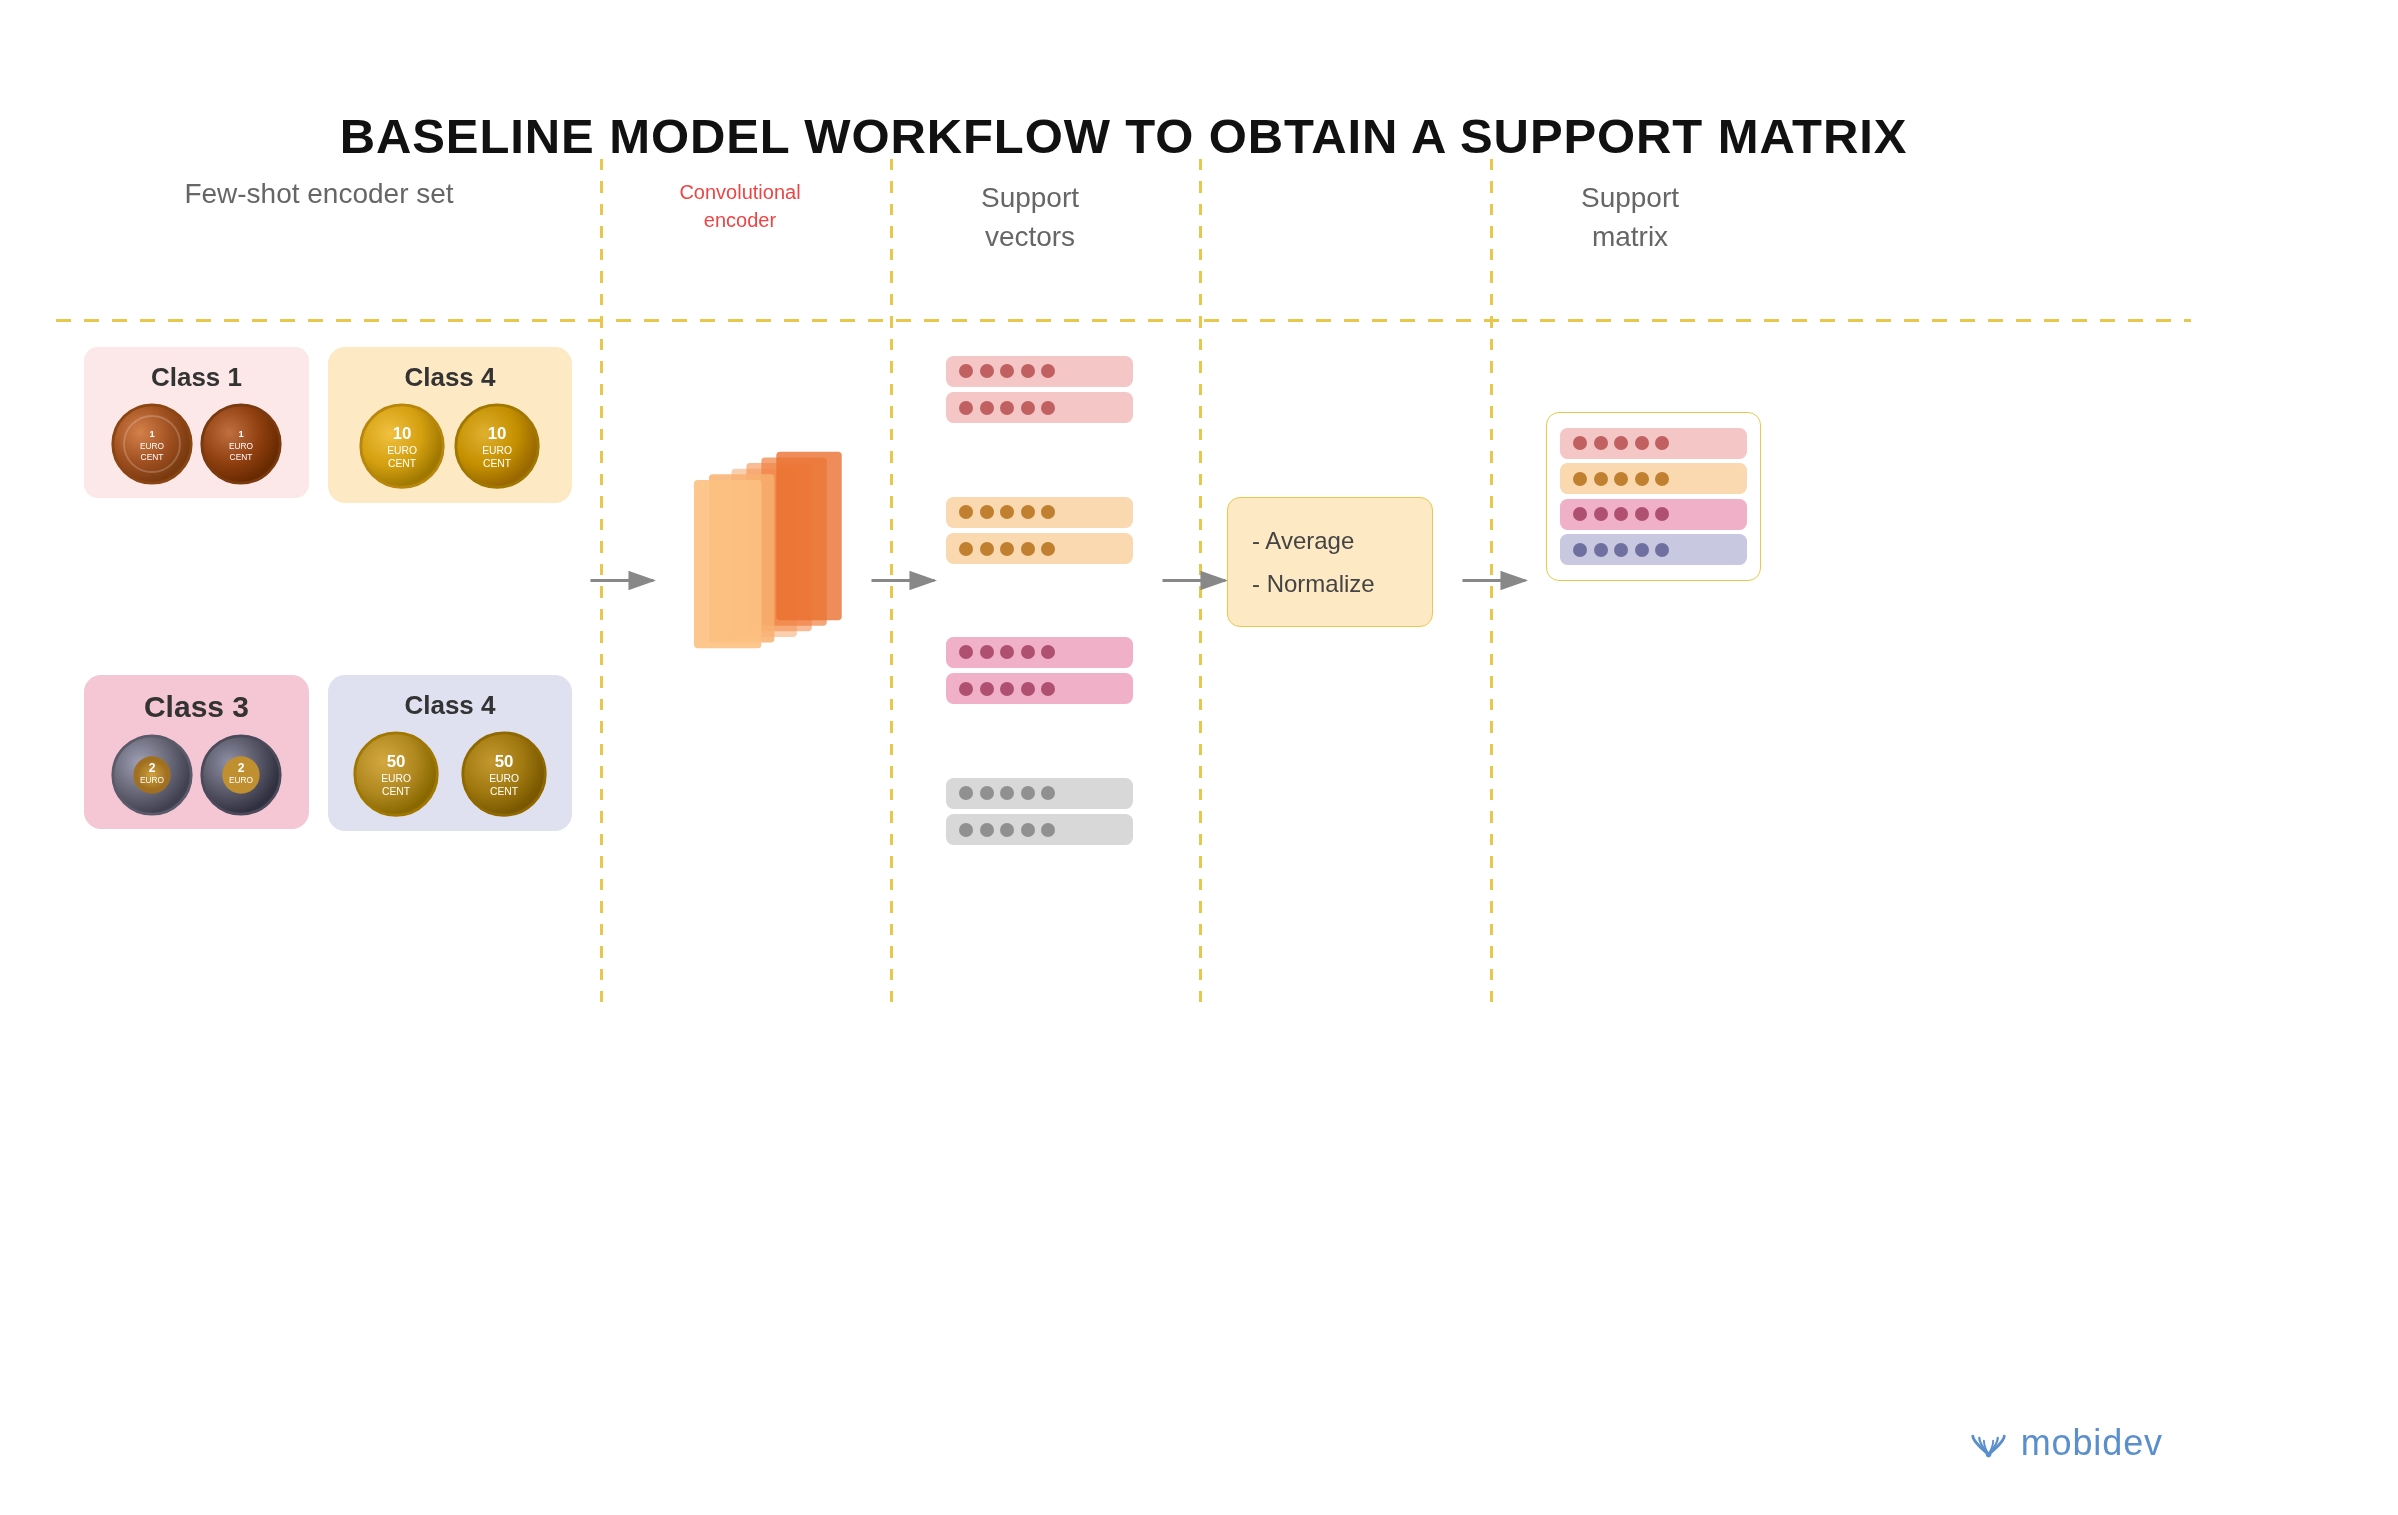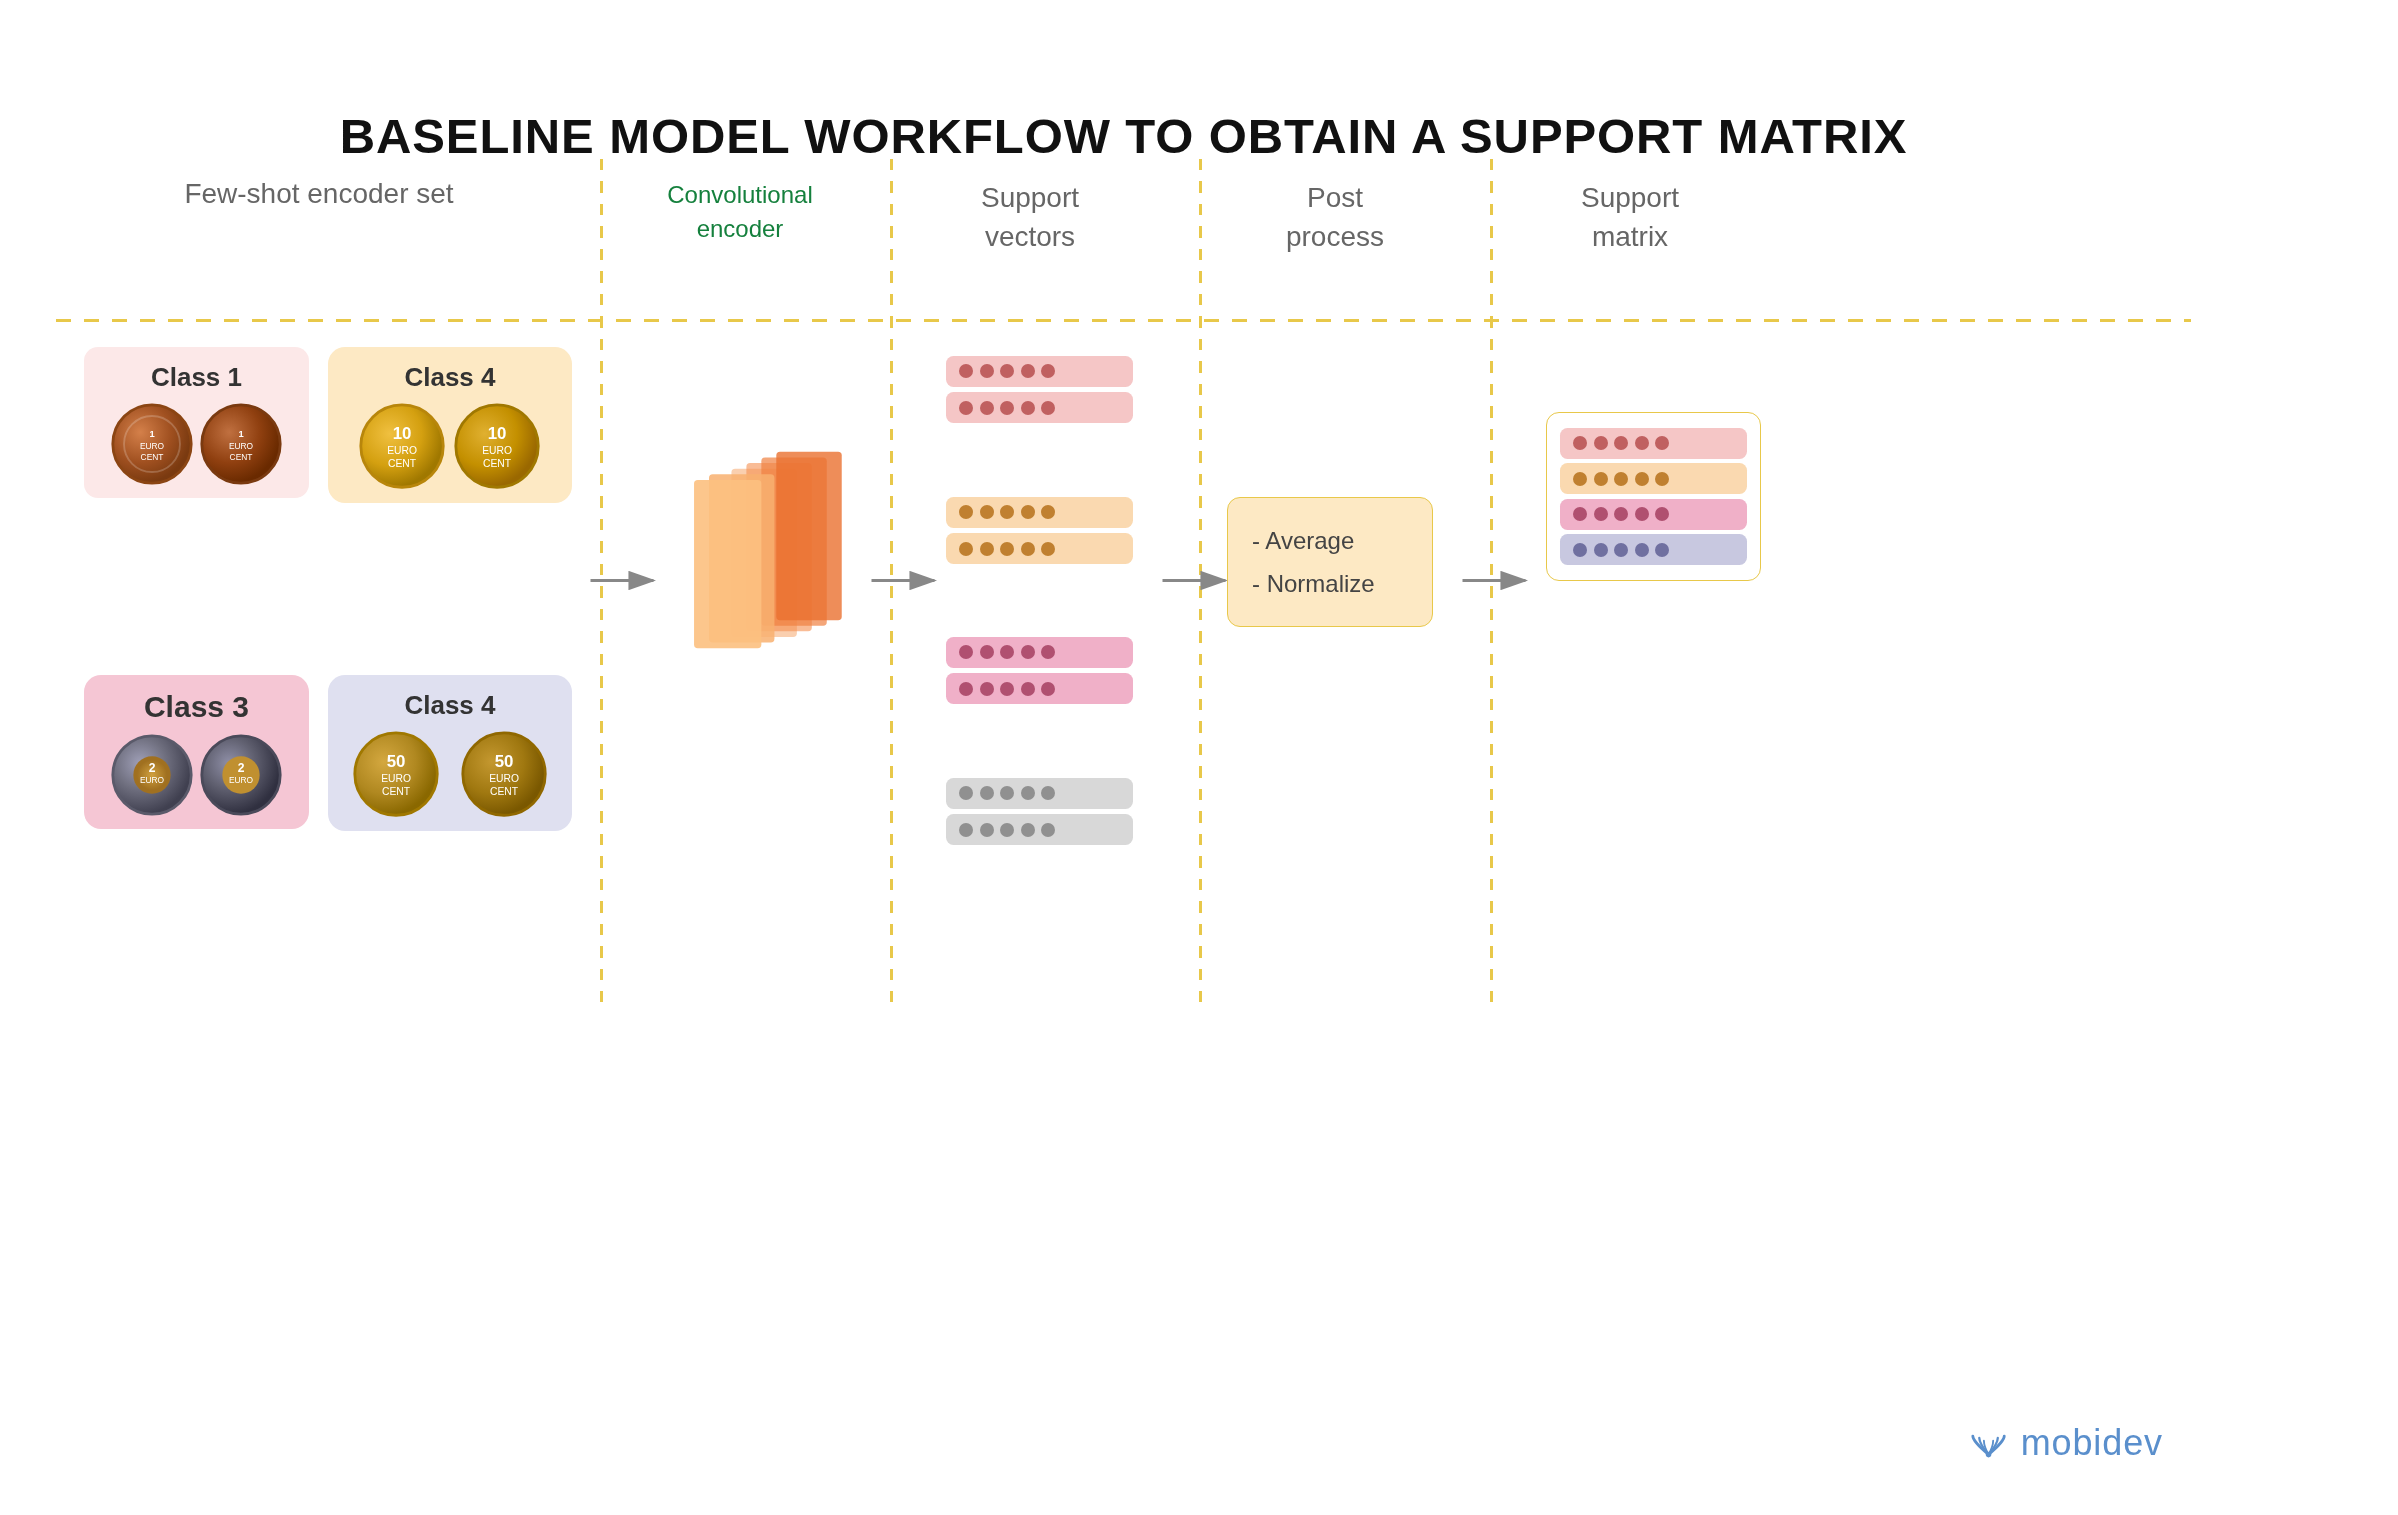--- a/index.html
+++ b/index.html
@@ -48,27 +48,24 @@
   <div style="position:absolute;top:159px;left:890px;width:2.8px;height:843px;background:repeating-linear-gradient(to bottom,#e8c84a 0,#e8c84a 11.2px,transparent 11.2px,transparent 22.5px);"></div>
 
   <div style="position:absolute;top:159px;left:1199px;width:2.8px;height:843px;background:repeating-linear-gradient(to bottom,#e8c84a 0,#e8c84a 11.2px,transparent 11.2px,transparent 22.5px);"></div>
 
   <div style="position:absolute;top:159px;left:1490px;width:2.8px;height:843px;background:repeating-linear-gradient(to bottom,#e8c84a 0,#e8c84a 11.2px,transparent 11.2px,transparent 22.5px);"></div>
 
   <div style="position:absolute;top:178px;left:94px;width:450px;text-align:center;">
     <span style="font-size:28px;color:#666;">Few-shot encoder set</span>
   </div>
   <div style="position:absolute;top:178px;left:618px;width:244px;text-align:center;">
-    <span style="font-size:24px;color:#15803d;line-height:1.4;">Convolutional<br>encoder</span>
+    <span style="font-size:20px;color:#ef4444;line-height:1.4;">Convolutional<br>encoder</span>
   </div>
   <div style="position:absolute;top:178px;left:899px;width:262px;text-align:center;">
     <span style="font-size:28px;color:#666;line-height:1.4;">Support<br>vectors</span>
-  </div>
-  <div style="position:absolute;top:178px;left:1213px;width:244px;text-align:center;">
-    <span style="font-size:28px;color:#666;line-height:1.4;">Post<br>process</span>
   </div>
   <div style="position:absolute;top:178px;left:1508px;width:244px;text-align:center;">
     <span style="font-size:28px;color:#666;line-height:1.4;">Support<br>matrix</span>
   </div>
 
   <div style="position:absolute;top:347px;left:84px;width:225px;background:#fce8e8;border-radius:14px;padding:15px 9.4px 11.2px 9.4px;text-align:center;">
     <div style="font-size:26px;font-weight:800;color:#333;margin-bottom:9.4px;">Class 1</div>
     <div style="display:flex;gap:5.6px;justify-content:center;">
       <svg width="84" height="84" viewBox="0 0 90 90">
         <defs>

